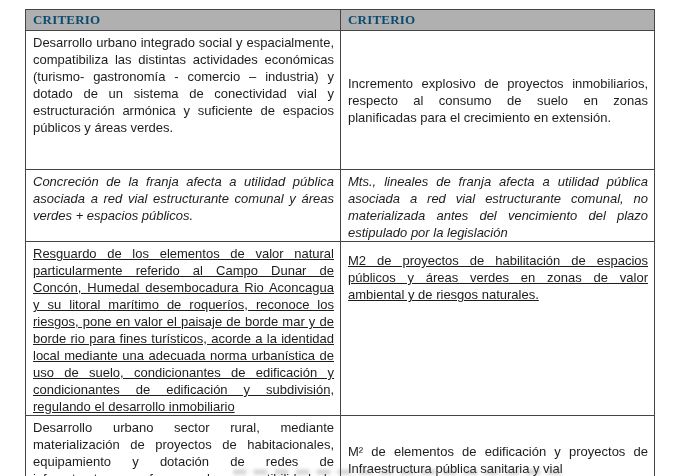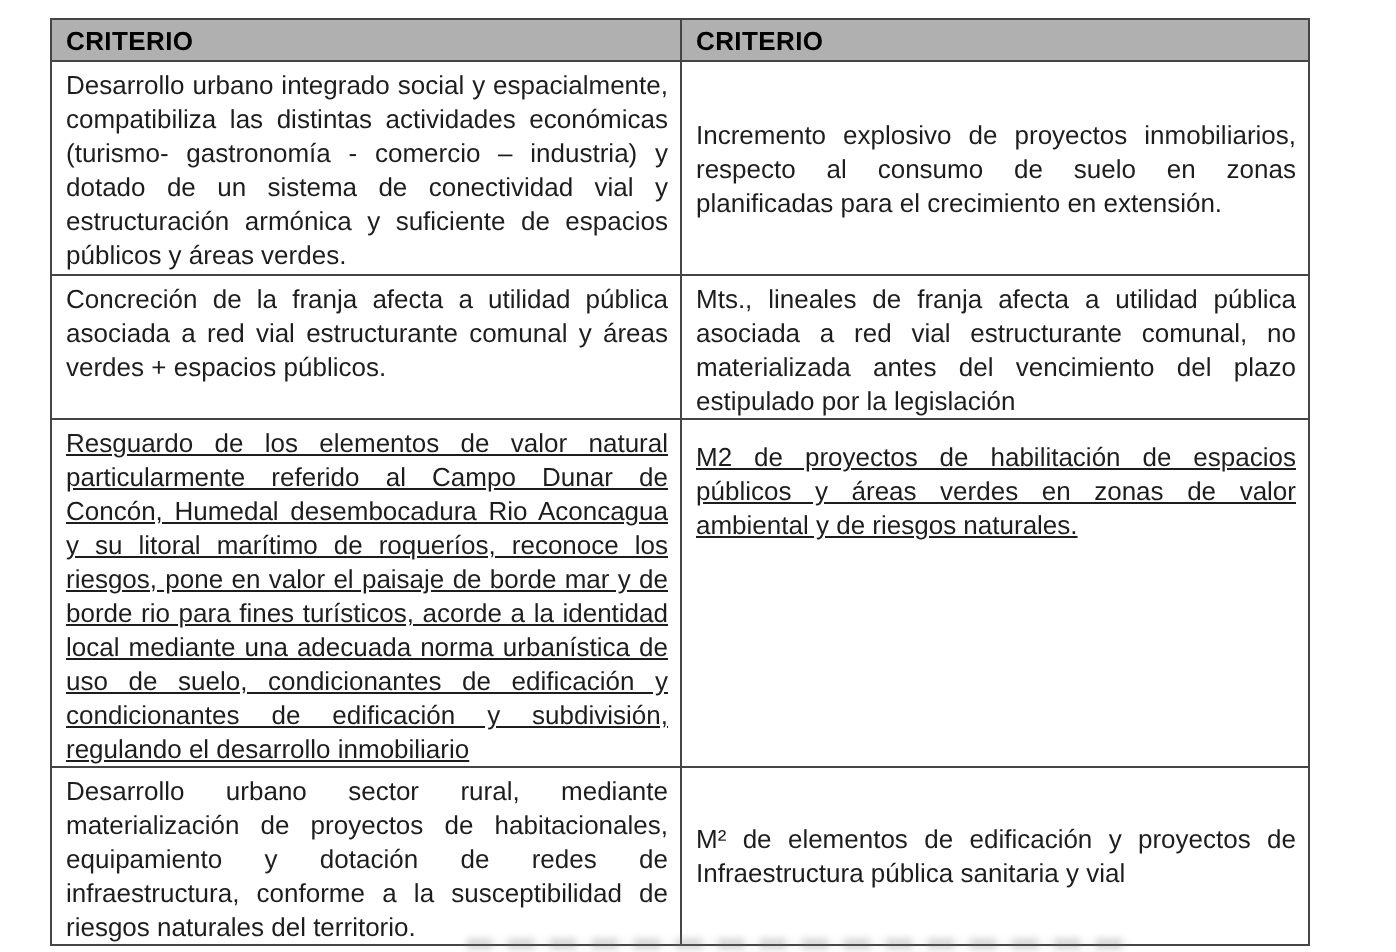--- a/index.html
+++ b/index.html
@@ -23,38 +23,39 @@
     table-layout: fixed;
   }
   .criteria-table th,
   .criteria-table td {
     border: 1px solid #454545;
     box-sizing: border-box;
     overflow: hidden;
   }
   .criteria-table th {
     background: #b0b0b0;
-    color: #000000;
+    color: #0c4a6e;
     font-size: 13px;
     font-weight: bold;
     text-align: left;
     height: 21px;
     padding: 2px 6px 2px 7px;
     letter-spacing: 0.2px;
+    font-family: Liberation Serif, serif;
   }
   .criteria-table td {
     font-size: 13px;
     line-height: 17px;
     color: #1d1d1d;
     text-align: justify;
     vertical-align: top;
     padding: 3px 6px 0 7px;
   }
-  td.h1 { height: 107px; }
-  td.h2 { height: 70px; }
+  td.h1 { height: 139px; }
+  td.h2 { height: 70px; font-style: italic; }
   td.h3 { height: 171px; text-decoration: underline; }
   td.h4 { height: 87px; }
   td.v-mid { vertical-align: middle; padding-bottom: 3px; }
   td.pad-top { padding-top: 10px; }
   .artifact {
     position: absolute;
     left: 233px;
     top: 469px;
     width: 332px;
     height: 6px;

